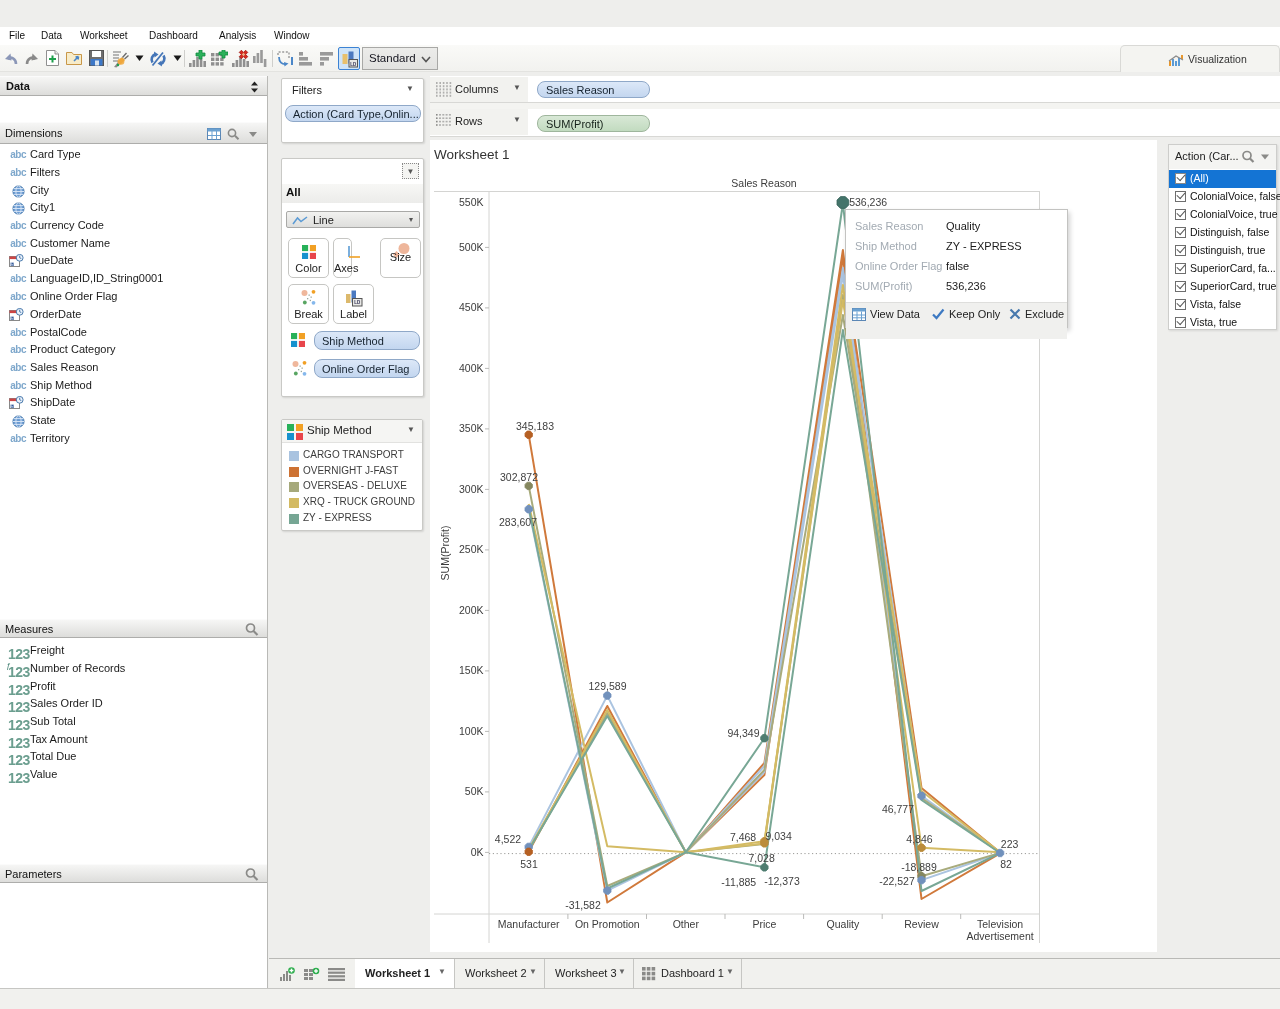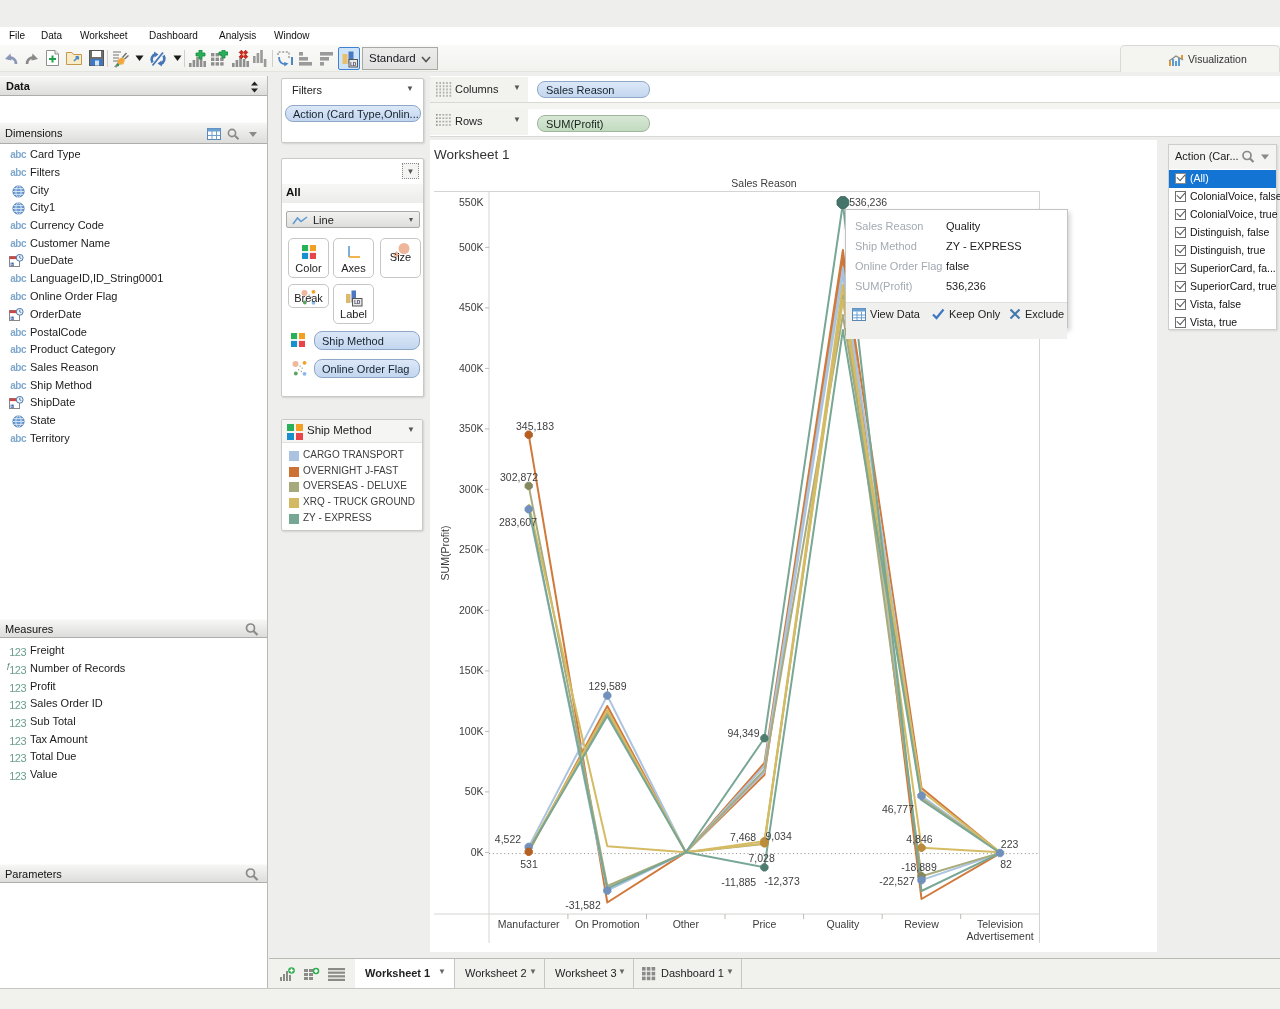--- a/index.html
+++ b/index.html
@@ -12,21 +12,21 @@
 #menubar { left:0; top:27px; width:1280px; height:18px; background:#ffffff; }
 .menuitem { position:absolute; top:3px; font-size:10px; color:#111; }
 #toolbar { left:0; top:45px; width:1280px; height:27px; background:linear-gradient(#fafaf8,#f2f2ef); border-bottom:1px solid #e3e3e0; }
 .tsep { position:absolute; top:5px; width:1px; height:17px; background:#cfcfcc; }
 #viztab { left:1120px; top:45px; width:160px; height:27px; background:#f4f4f1; border:1px solid #d9d9d6; border-bottom:none; border-radius:5px 5px 0 0; }
 
 .panelhdr { position:absolute; background:linear-gradient(#f6f6f5,#dddddb); border-top:1px solid #fbfbfb; border-bottom:1px solid #adadab; }
 
 #leftpanel { left:0; top:76px; width:268px; height:912px; background:#ffffff; border-right:1px solid #b9b9b6; }
 .abcico { color:#7fa8cc; font-size:10px; font-weight:bold; letter-spacing:-0.5px; position:absolute; right:0; top:1px; }
-.numico { color:#6b9e8f; font-size:11px; font-weight:normal; letter-spacing:-0.5px; position:absolute; right:1px; top:2px; }
+.numico { color:#6b9e8f; font-size:14px; font-weight:bold; letter-spacing:-0.5px; position:absolute; right:1px; top:2px; }
 
 .card { position:absolute; background:#ffffff; border:1px solid #c9c9c6; border-radius:2px; box-shadow:1px 1px 2px rgba(0,0,0,0.12); }
 .pillblue { position:absolute; background:linear-gradient(#dce8f8,#c3d6ef); border:1px solid #8fa8c8; border-radius:8px; font-size:11px; color:#15222e; }
 .pillgreen { position:absolute; background:linear-gradient(#d8e8d6,#c2dbc0); border:1px solid #9fb69d; border-radius:8px; font-size:11px; color:#15221a; }
 .propbtn { position:absolute; background:#ffffff; border:1px solid #c6c6c3; border-radius:5px; text-align:center; font-size:11px; color:#222; }
 
 .chk { position:absolute; left:6px; top:3px; width:11px; height:11px; background:#fff; border:1px solid #6e6e6e; }
 .chk:after { content:""; position:absolute; left:1px; top:0px; width:7px; height:4px; border-left:1.6px solid #5a5a5a; border-bottom:1.6px solid #5a5a5a; transform:rotate(-48deg); }
 .actrow { position:absolute; left:0; width:107px; height:18px; font-size:10.5px; color:#111; }
 
@@ -352,35 +352,35 @@
  </div>
  <div class="propbtn" style="left:6px;top:79px;width:41px;height:40px">
         <svg style="position:absolute;left:13px;top:6px" width="14" height="14" viewBox="0 0 16 16">
           <rect x="0" y="0" width="7" height="7" fill="#27b159"></rect>
           <rect x="9" y="0" width="7" height="7" fill="#f1a024"></rect>
           <rect x="0" y="9" width="7" height="7" fill="#1691ce"></rect>
           <rect x="9" y="9" width="7" height="7" fill="#e8454b"></rect>
         </svg>
         <div style="position:absolute;left:0;bottom:3px;width:100%">Color</div>
       </div>
- <div class="propbtn" style="left:51px;top:79px;width:41px;height:40px">
+ <div class="propbtn" style="left:51px;top:79px;width:19px;height:40px">
   <svg style="position:absolute;left:13px;top:6px" width="15" height="15" viewBox="0 0 15 15">
           <path d="M2 1 L2 12" stroke="#5b9bd5" stroke-width="1.6"></path>
           <path d="M2 12 L13 12" stroke="#f1a024" stroke-width="1.6"></path>
         </svg>
   <div style="position:absolute;left:0;bottom:3px;width:100%">Axes</div>
       </div>
  <div class="propbtn" style="left:98px;top:79px;width:41px;height:40px">
   <svg style="position:absolute;left:11px;top:3px" width="20" height="19" viewBox="0 0 20 19">
           <circle cx="12" cy="6.5" r="5.5" fill="#eeb69b"></circle>
           <rect x="2" y="10" width="5" height="5" fill="#eeb69b" transform="rotate(45 4.5 12.5)"></rect>
         </svg>
   <div style="position:absolute;left:0;bottom:14px;width:100%">Size</div>
       </div>
- <div class="propbtn" style="left:6px;top:125px;width:41px;height:24px">
+ <div class="propbtn" style="left:6px;top:125px;width:41px;height:40px">
         <svg style="position:absolute;left:12px;top:4px" width="16" height="17" viewBox="0 0 16 17">
           <circle cx="3.5" cy="4" r="3" fill="#efb79c"></circle>
           <circle cx="12.5" cy="2.8" r="1.9" fill="#f1a024"></circle>
           <circle cx="3.8" cy="13.5" r="1.9" fill="#58a562"></circle>
           <circle cx="12.5" cy="13.8" r="1.9" fill="#85b8ec"></circle>
           <g fill="#9aa79d">
             <rect x="7.5" y="5.5" width="1.3" height="1.3"></rect>
             <rect x="9.5" y="7.5" width="1.3" height="1.3"></rect>
             <rect x="6" y="9" width="1.3" height="1.3"></rect>
             <rect x="8.7" y="10.8" width="1.3" height="1.3"></rect>

